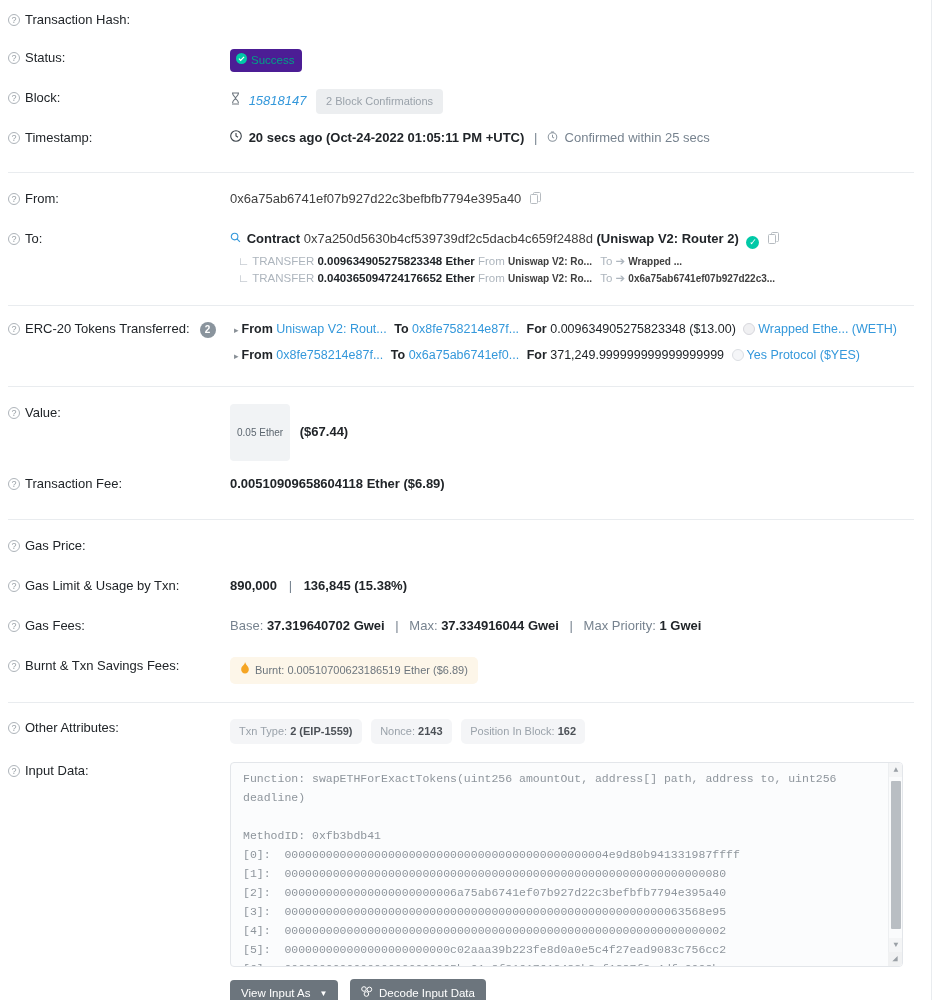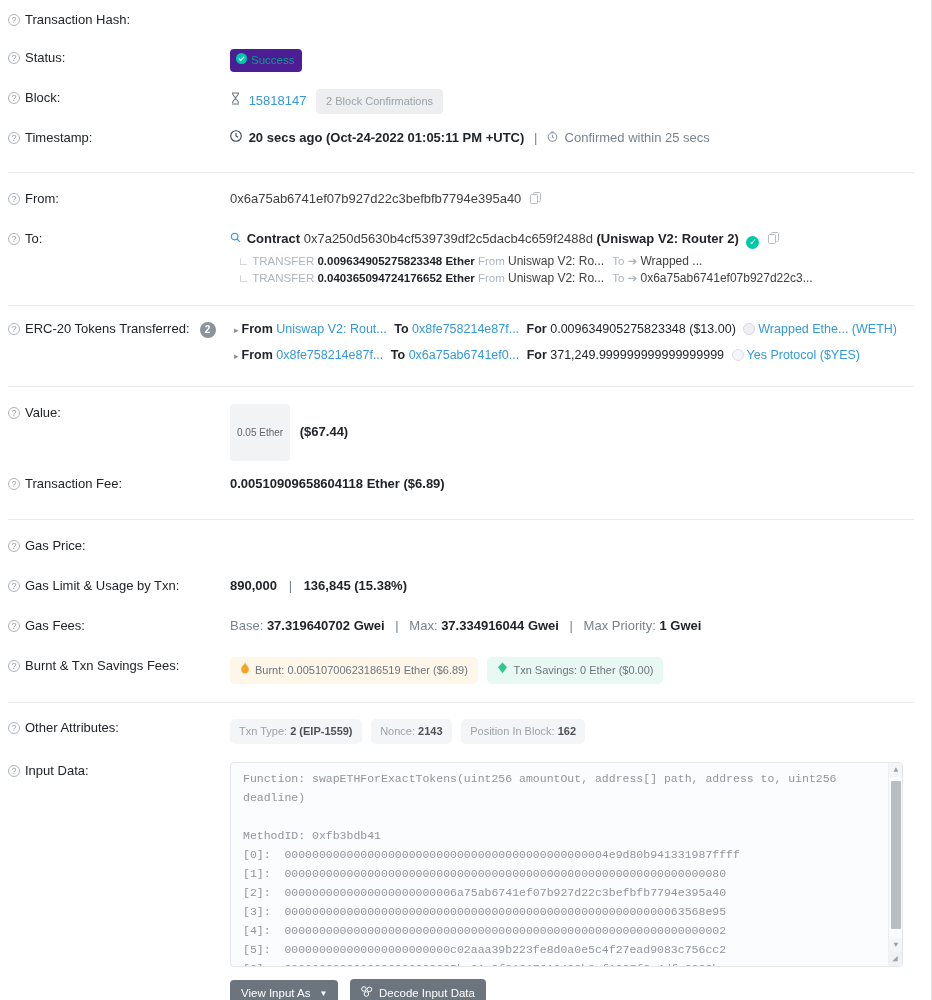--- a/index.html
+++ b/index.html
@@ -72,21 +72,21 @@
 
   .copy-ico { display:inline-block; vertical-align:-2px; margin-left:5px; opacity:.55; }
 
   
   .badge-success {
     display: inline-flex; align-items: center; gap: 4px;
     background: #4c1d95; color: #00a186;
     border-radius: 4px; padding: 3px 8px 3px 6px;
     font-size: 11.5px;
   }
-  .block-num { color: #3498db; font-weight: 500; }
+  .block-num { color: #3498db; font-weight: 500; font-style: italic; }
   .conf-badge {
     display:inline-block;
     background: #eceef0; color: #9aa2aa;
     font-size: 11px; padding: 4px 10px; border-radius: 4px;
     margin-left: 6px;
   }
   .val-badge {
     display:inline-block; background:#f1f3f5; color:#5c666f;
     border-radius:4px; padding:20px 7px; font-size:10px;
   }
@@ -115,21 +115,21 @@
   }
   .verify-ico {
     display:inline-block; width:13px;height:13px;border-radius:50%;
     background:#00c9a7; color:#fff; font-size:9px; line-height:13px;
     text-align:center; vertical-align:-2px; margin-left:4px;
   }
 
   
   .itx { font-size: 11.5px; color:#adb5bd; line-height:17px; padding-left:8px; }
   .itx .amt { color:#212529; font-weight:600; font-size:11.5px;}
-  .itx a { font-size:12px; }
+  .itx a { font-size:10px;font-weight:bold; }
 
   
   .erc-row { line-height: 19px; font-size:12.5px; padding-left: 4px;}
   .erc-row .caret { color:#888f96; font-size:9px; margin-right:3px; }
   .erc-row .kw { font-weight:bold; color:#212529; }
   .erc-row a { color:#3498db; }
   .tok-ico { display:inline-block; width:12px;height:12px;border-radius:50%;
              vertical-align:-2px; margin:0 3px 0 4px;}
   .tok-weth { background:#f0f0f2; border:1px solid #d7d7dd; position:relative;}
   .tok-yes { background:#f5f6f8; border:1px solid #dcdfe3; }
@@ -439,28 +439,20 @@
     </div>
     <div class="value">
       <span class="burnt-badge">
         <span>
           <svg width="10" height="12" viewBox="0 0 10 12">
               <path d="M5 0C5 3 1.2 3.8 1.2 7.2A3.8 3.8 0 0 0 5 11.4a3.8 3.8 0 0 0 3.8-4.2C8.8 4.4 6.4 4 5 0z" fill="#f5a524"></path>
             </svg>
         </span>
         <span>Burnt: 0.00510700623186519 Ether ($6.89)</span>
       </span>
-      <span class="savings-badge">
-        <span>
-          <svg width="11" height="12" viewBox="0 0 11 12">
-              <path d="M5.5 0.6L10 5.2 5.5 11.3 1 5.2z" fill="#2dc98a"></path>
-            </svg>
-        </span>
-        <span>Txn Savings: 0 Ether ($0.00)</span>
-      </span>
     </div>
   </div>
 
   <div style="height:18px"></div>
   <div class="divider"></div>
   <div style="height:16px"></div>
 
   <div class="row">
     <div class="label">
       <span class="q">?</span>

